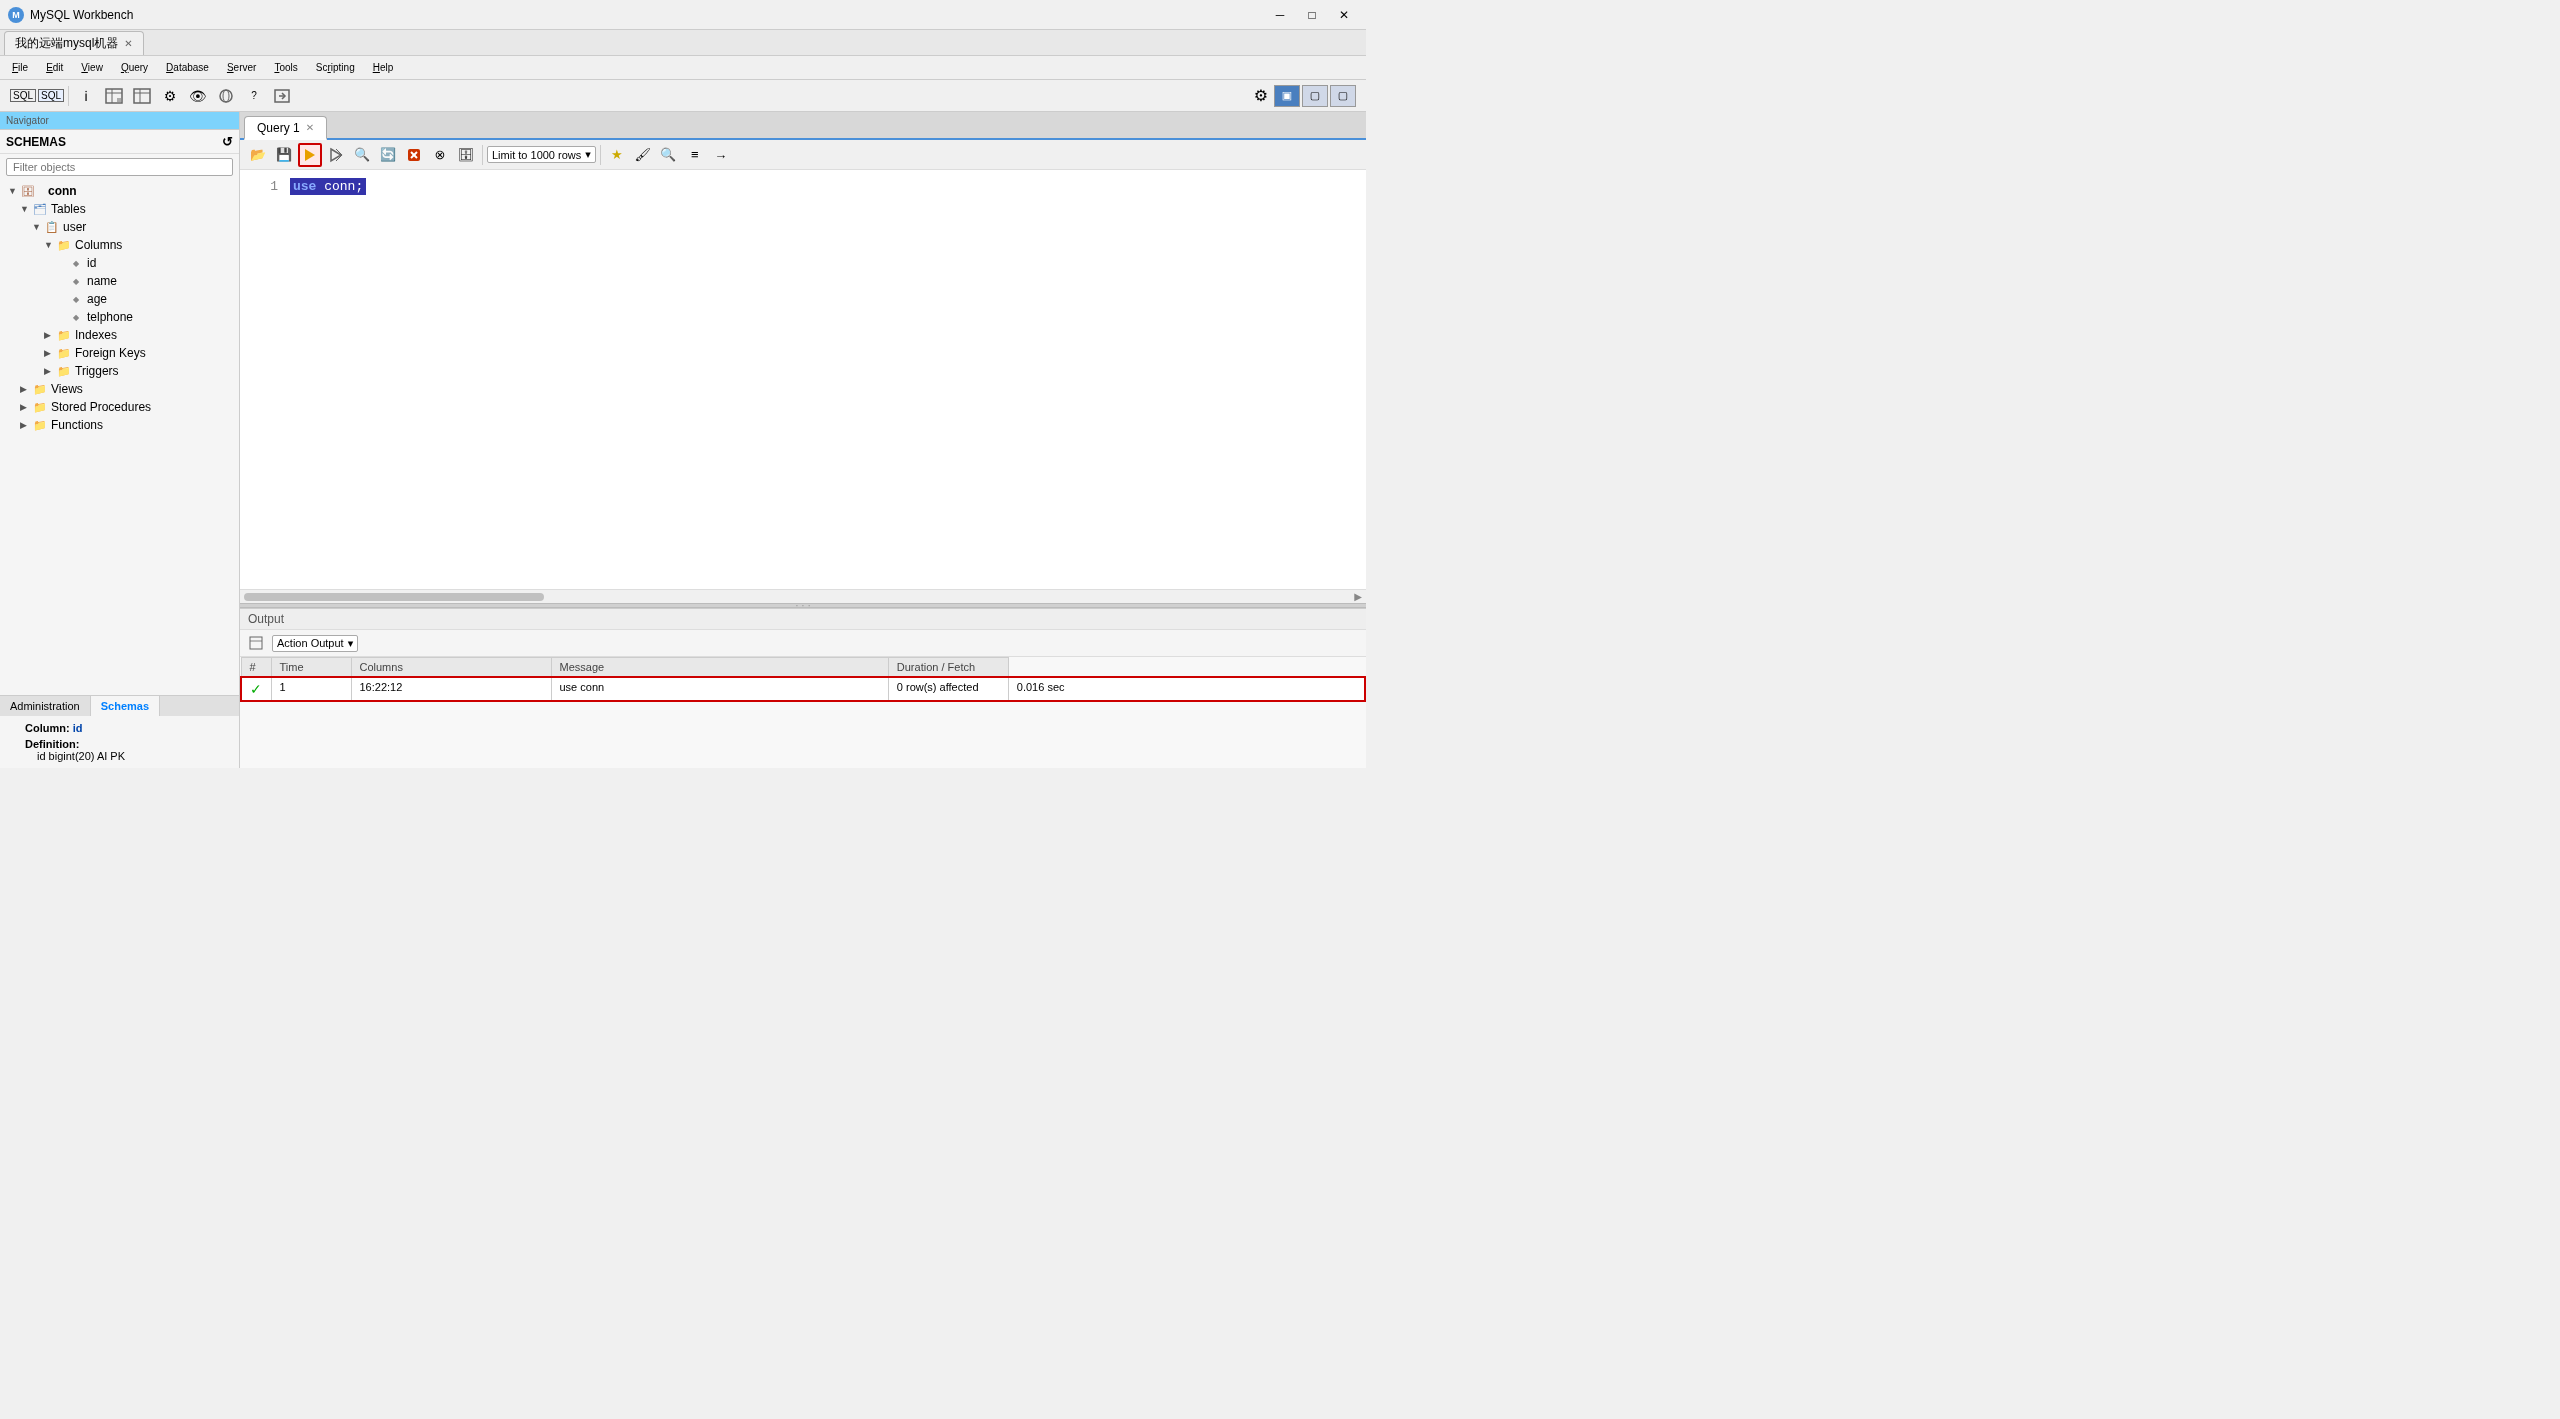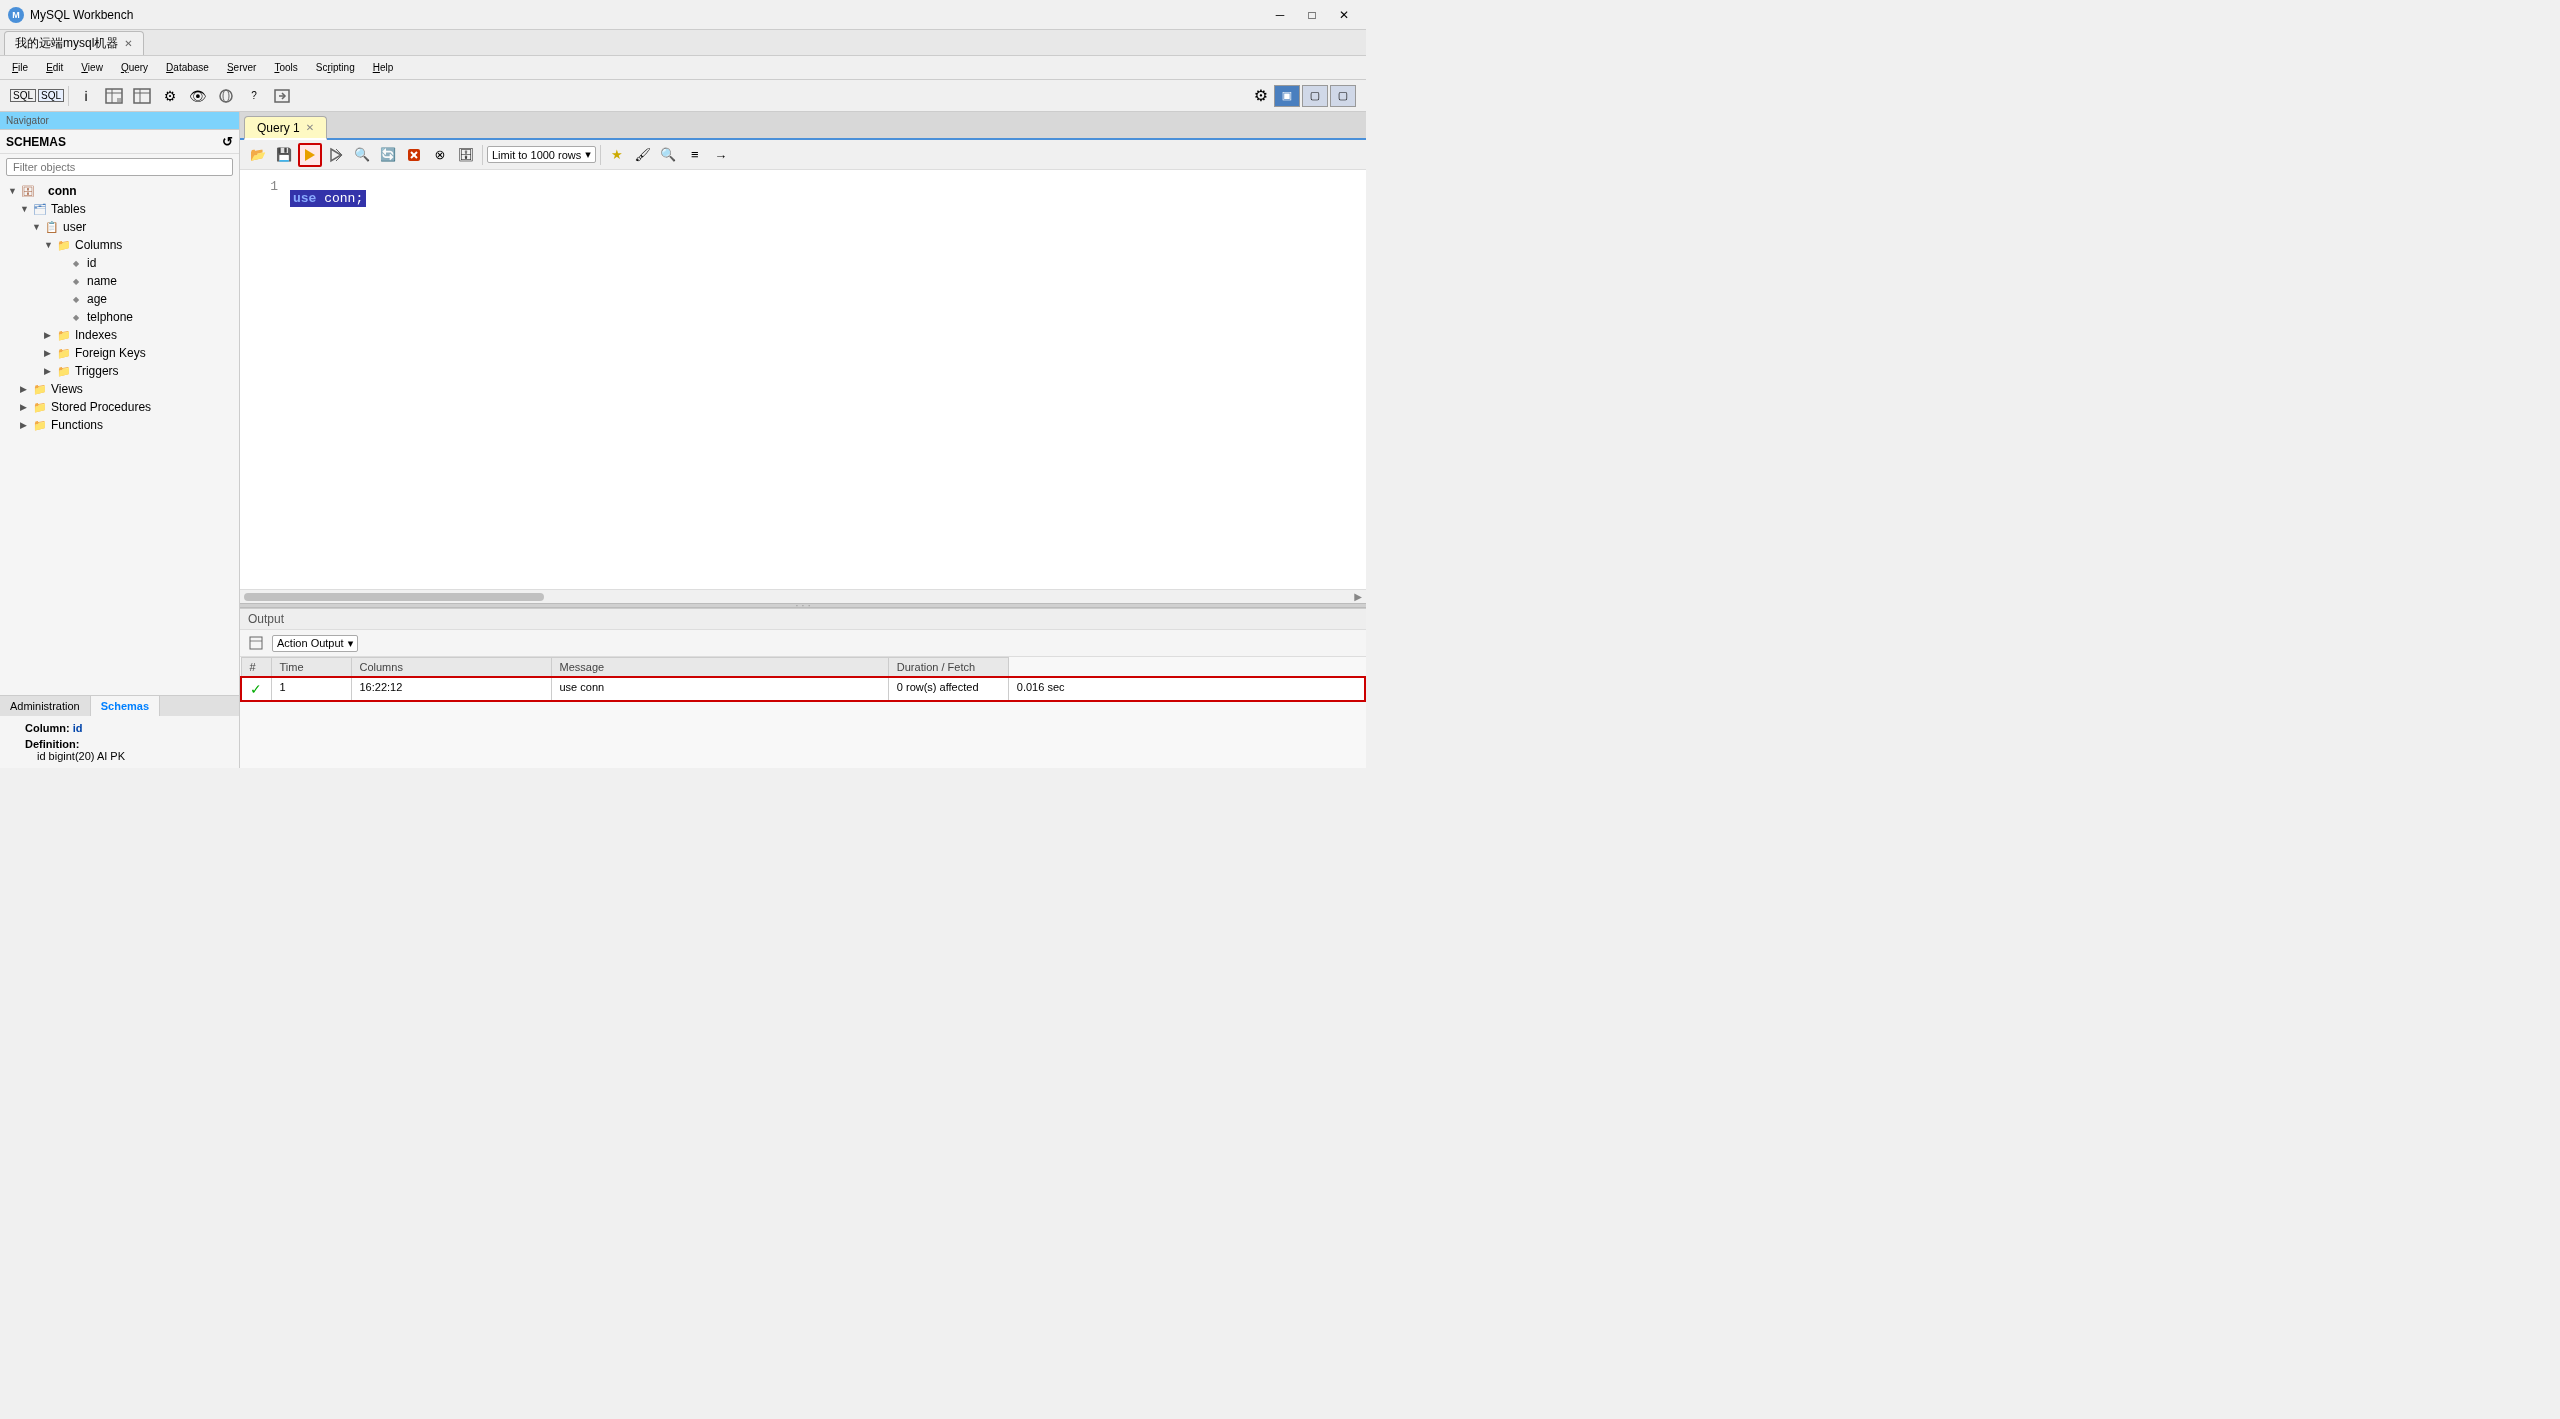--- a/index.html
+++ b/index.html
@@ -219,21 +219,21 @@
       background: #f0f0f0;
       border: 1px solid #aaa;
       border-bottom: none;
       padding: 3px 12px;
       font-size: 12px;
       display: flex; align-items: center; gap: 6px;
       cursor: pointer;
       border-radius: 4px 4px 0 0;
       height: 24px;
     }
-    .query-tab.active { background: #fef9c3; border-bottom: 2px solid white; margin-bottom: -2px; }
+    .query-tab.active { background: #ffffff; border-bottom: 2px solid white; margin-bottom: -2px; }
     .query-tab .tab-x { font-size: 10px; color: #888; }
 
     
     #query-toolbar {
       background: #f0f0f0;
       height: 30px;
       display: flex;
       align-items: center;
       padding: 2px 6px;
       gap: 2px;
@@ -275,21 +275,21 @@
       min-width: 30px;
       text-align: right;
       margin-right: 12px;
       font-family: 'Consolas', 'Courier New', monospace;
       font-size: 13px;
       line-height: 1.4;
     }
     #code-content {
       flex: 1;
     }
-    .code-line { line-height: 1.4; margin-top: 12px; }
+    .code-line { line-height: 1.4; }
 
     
     #h-scroll {
       height: 14px;
       background: #f0f0f0;
       border-top: 1px solid #ddd;
       display: flex;
       align-items: center;
       padding: 0 4px;
     }

